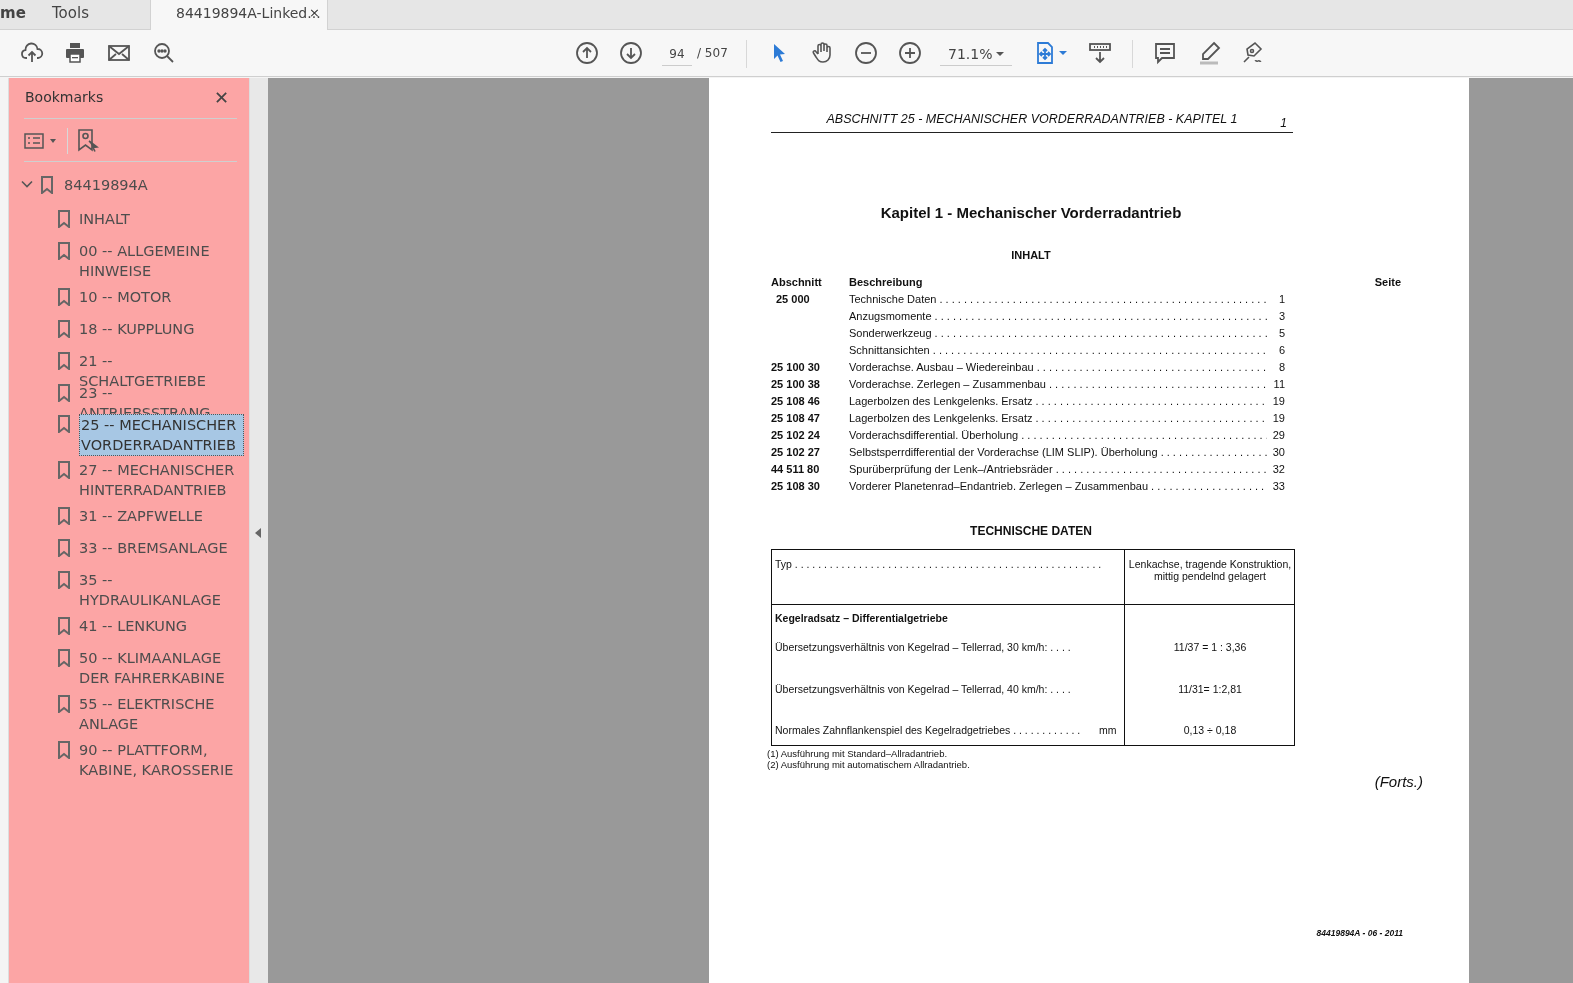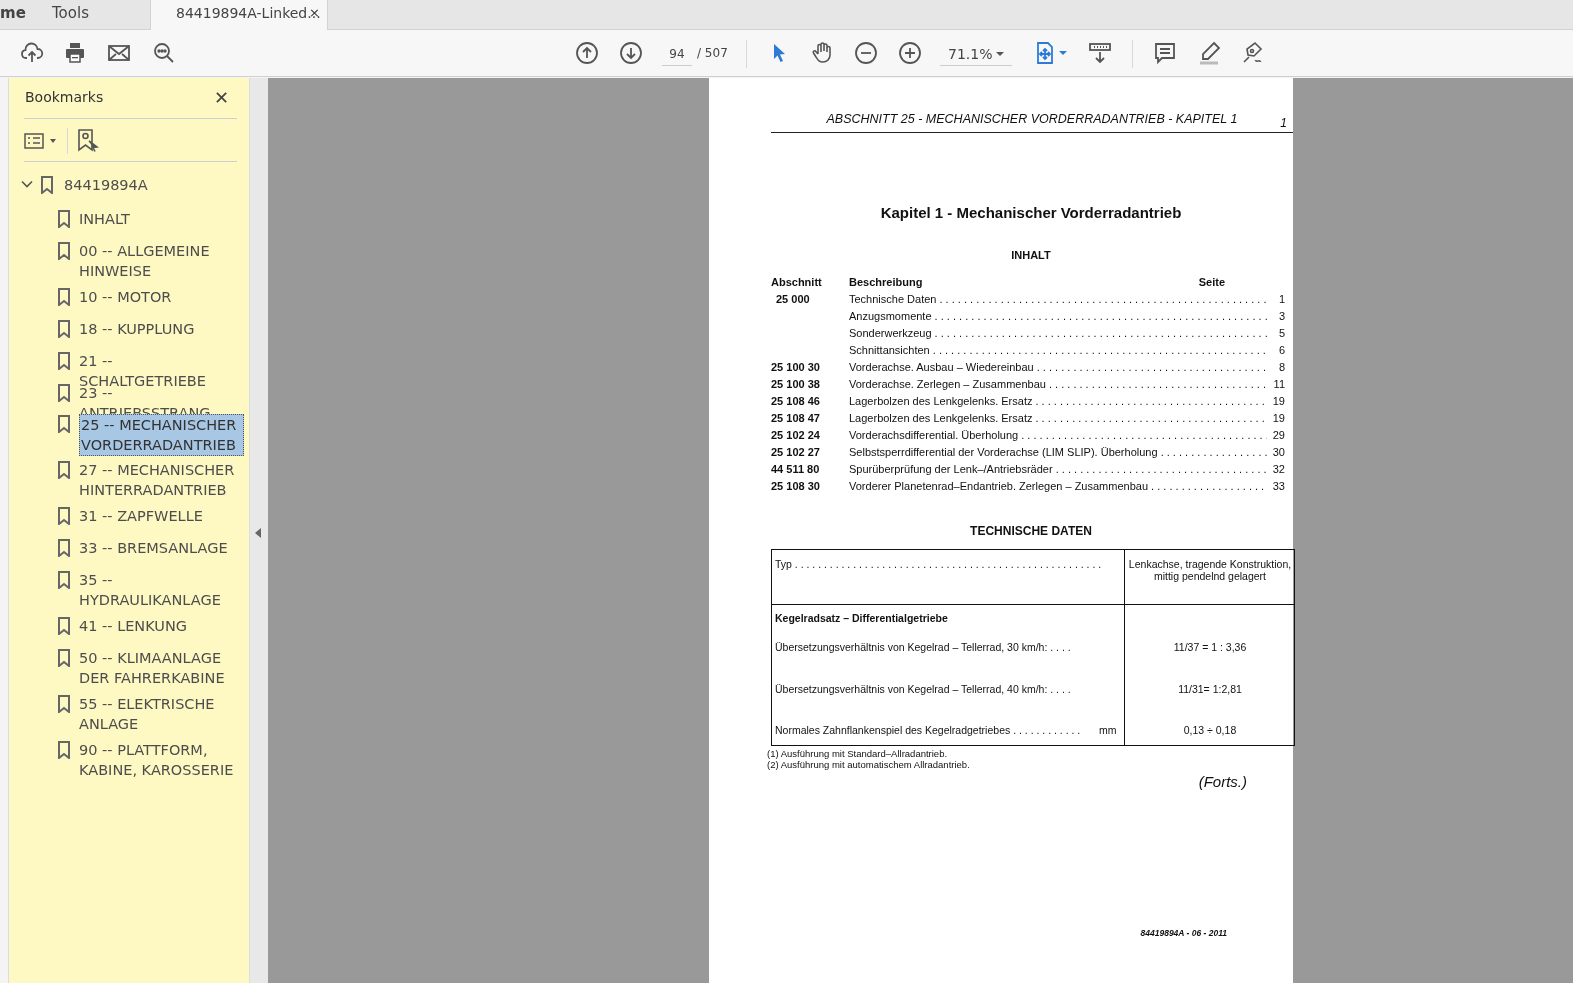--- a/index.html
+++ b/index.html
@@ -11,37 +11,37 @@
   .tab.doc { left: 116px; width: 178px; background: #f7f7f7; border-left: 1px solid #d2d2d2; border-right: 1px solid #d2d2d2; height: 31px; font-size: 14px; padding-left: 25px; margin-left: 34px; }
   .tab.doc .x { position: absolute; right: 7px; top: 0; font-size: 13px; color: #333; }
   .toolbar { position: absolute; left: 0; top: 30px; width: 1573px; height: 47px; background: #f7f7f7; border-bottom: 1px solid #cfcfcf; }
   .tb-icon { position: absolute; top: 10px; width: 26px; height: 26px; display: flex; align-items: center; justify-content: center; color: #555; }
   .tb-icon svg { width: 24px; height: 24px; }
   .page-input { position: absolute; left: 662px; top: 14px; width: 30px; height: 22px; border-bottom: 1px solid #ccc; font-size: 12px; color: #444; text-align: center; line-height: 20px; }
   .page-total { position: absolute; left: 697px; top: 16px; font-size: 12px; color: #444; }
   .zoom-box { position: absolute; left: 940px; top: 14px; width: 72px; height: 22px; border-bottom: 1px solid #ccc; font-size: 14px; color: #444; line-height: 20px; padding-left: 8px; }
   .zoom-box .caret { position: absolute; right: 8px; top: 8px; width: 0; height: 0; border-left: 4px solid transparent; border-right: 4px solid transparent; border-top: 4px solid #555; }
   .vsep { position: absolute; top: 10px; width: 1px; height: 28px; background: #d8d8d8; }
-  .sidebar { position: absolute; left: 8px; top: 78px; width: 242px; height: 905px; background: #fef9c3; border-left: 1px solid #ddd; border-right: 1px solid #ddd; }
+  .sidebar { position: absolute; left: 8px; top: 78px; width: 242px; height: 905px; background: #fca5a5; border-left: 1px solid #ddd; border-right: 1px solid #ddd; }
   .sidebar-left-strip { position: absolute; left: 0; top: 78px; width: 8px; height: 905px; background: #f4f4f4; }
   .sb-title { position: absolute; left: 16px; top: 11px; font-size: 14px; color: #333; }
   .sb-close { position: absolute; left: 205px; top: 9px; font-size: 18px; color: #444; }
   .sb-hr { position: absolute; left: 15px; width: 213px; height: 1px; background: #cfcfcf; }
   .sb-opts { position: absolute; left: 15px; top: 52px; width: 36px; height: 22px; }
   .sb-opts .caret { position: absolute; left: 26px; top: 9px; border-left: 3px solid transparent; border-right: 3px solid transparent; border-top: 4px solid #555; }
   .sb-vsep { position: absolute; left: 58px; top: 50px; width: 1px; height: 26px; background: #d8d8d8; }
   .sb-newbm { position: absolute; left: 68px; top: 50px; width: 22px; height: 26px; }
   .bm { position: absolute; left: 70px; font-size: 14.5px; color: #4d4d4d; line-height: 20px; width: 165px; }
   .bm-icon { position: absolute; left: 49px; width: 12px; height: 18px; }
   .bm.selected { background: #a7c7e4; border: 1px dotted #555; left: 70px; padding: 0 1px; width: 165px; color: #333; }
   .root-chev { position: absolute; left: 12px; top: 100px; width: 12px; height: 12px; }
   .collapse-strip { position: absolute; left: 250px; top: 78px; width: 18px; height: 905px; background: #e8e8e8; }
   .collapse-arrow { position: absolute; left: 5px; top: 450px; width: 0; height: 0; border-top: 5px solid transparent; border-bottom: 5px solid transparent; border-right: 6px solid #666; }
   .viewer { position: absolute; left: 268px; top: 78px; width: 1305px; height: 905px; background: #999999; }
-  .page { position: absolute; left: 441px; top: 0; width: 584px; height: 905px; background: #ffffff; font-family: "Liberation Sans", sans-serif; color: #111; }
+  .page { position: absolute; left: 441px; top: 0; width: 760px; height: 905px; background: #ffffff; font-family: "Liberation Sans", sans-serif; color: #111; }
   .running-head { position: absolute; left: 62px; top: 34px; width: 522px; border-bottom: 1px solid #222; height: 21px; font-style: italic; font-size: 12.5px; text-align: center; }
   .running-head .pn { position: absolute; right: 6px; top: 4px; font-size: 12px; }
   .h1 { position: absolute; left: 0; width: 644px; top: 80px; text-align: center; font-weight: bold; font-size: 15.5px; }
   .h2 { position: absolute; left: 0; width: 644px; top: 126px; text-align: center; font-weight: bold; font-size: 15px; }
   .h3 { position: absolute; left: 0; width: 644px; top: 171px; text-align: center; font-weight: bold; font-size: 11px; }
   .toc-head { position: absolute; top: 198px; font-weight: bold; font-size: 11px; }
   .toc-row { position: absolute; left: 62px; width: 514px; height: 17px; font-size: 11px; }
   .toc-row .code { position: absolute; left: 0; font-weight: bold; }
   .toc-row .desc { position: absolute; left: 78px; right: 18px; overflow: hidden; white-space: nowrap; }
   .toc-row .desc::after { content: " . . . . . . . . . . . . . . . . . . . . . . . . . . . . . . . . . . . . . . . . . . . . . . . . . . . . . . . . . . . . . . . . . . . . . . . . . . . . . . . . . . . . . . . . . . . . . . . . . . . . . . . . ."; }

